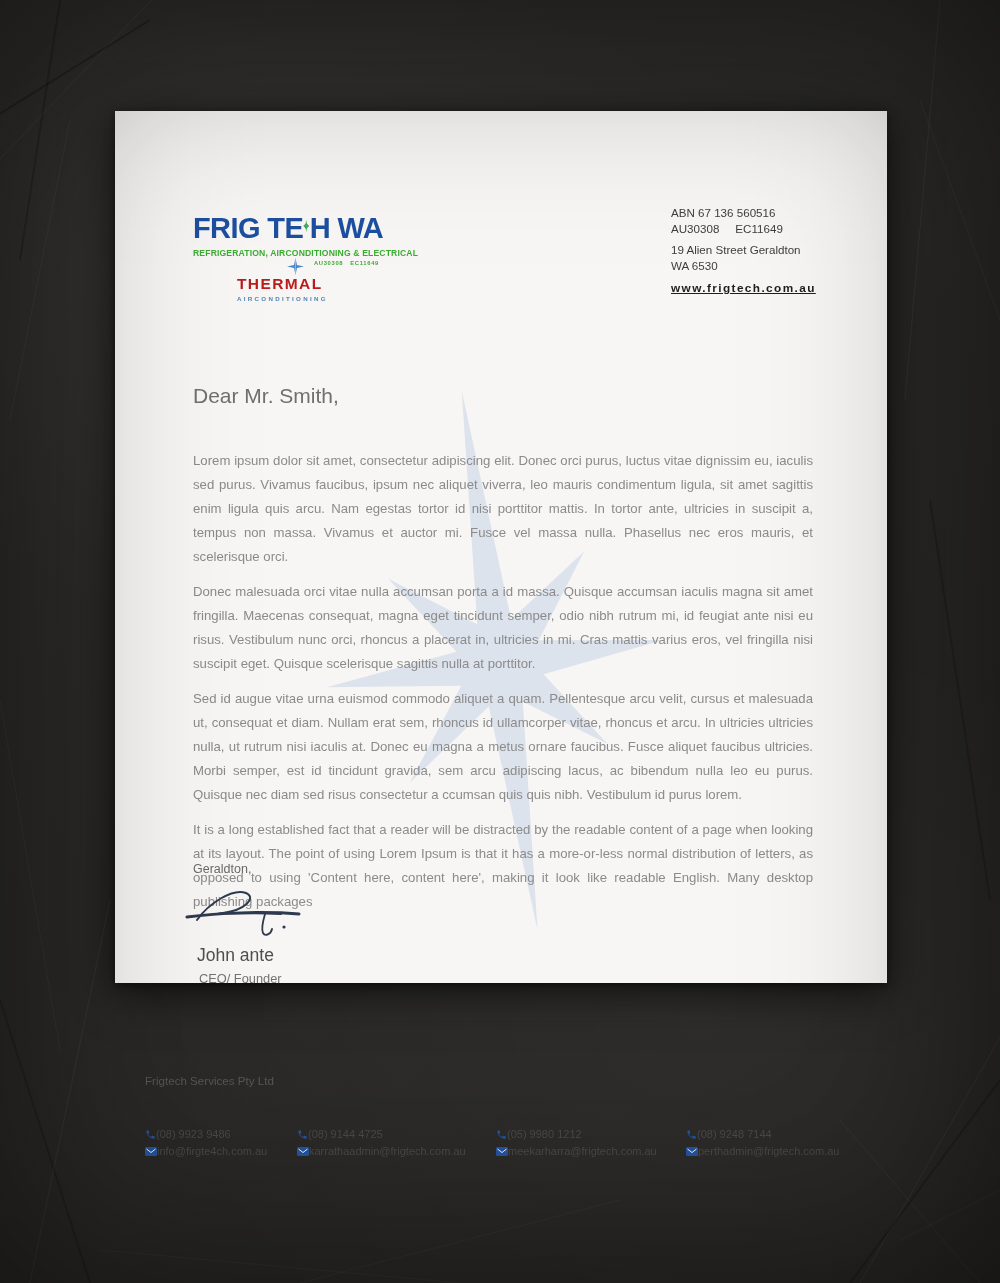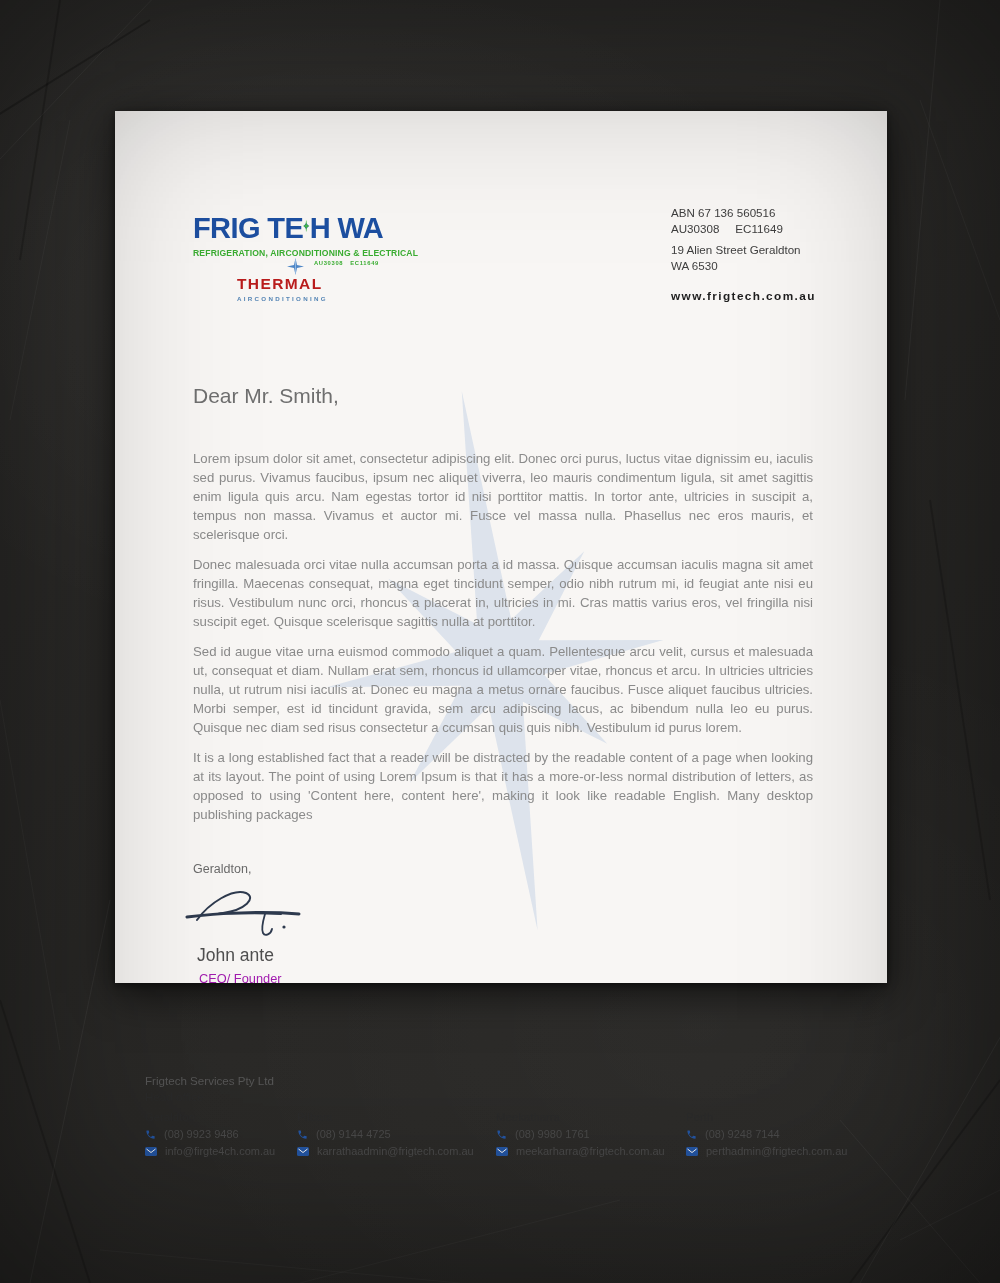--- a/index.html
+++ b/index.html
@@ -33,40 +33,40 @@
 
   .thermal{position:absolute;left:122px;top:147px;width:84px;text-align:center;}
   .thermal-star{display:block;margin-left:50px;}
   .thermal-name{font-size:15.5px;font-weight:bold;color:#b91c1c;letter-spacing:1.4px;margin-top:0px;}
   .thermal-sub{font-size:6.2px;font-weight:bold;color:#5585b5;letter-spacing:2.3px;margin-top:2px;}
 
   
   .info-block{position:absolute;left:556px;top:94px;width:210px;font-size:11.6px;color:#3e3e3e;line-height:15.5px;}
   .info-licenses{display:flex;gap:16px;}
   .info-gap{height:6px;}
-  .info-website{font-weight:bold;color:#1f1f1f;letter-spacing:1.4px;font-size:11.8px;margin-top:16px;}
+  .info-website{font-weight:bold;color:#1f1f1f;letter-spacing:1.4px;font-size:11.8px;margin-top:8px;text-decoration:underline;}
 
   
   .letter-greeting{position:absolute;left:78px;top:273px;font-size:21px;color:#6f6f6f;}
-  .letter-body{position:absolute;left:78px;top:338px;width:620px;font-size:13.2px;line-height:19px;color:#8b8b8b;text-align:justify;}
+  .letter-body{position:absolute;left:78px;top:338px;width:620px;font-size:13.2px;line-height:24px;color:#8b8b8b;text-align:justify;}
   .letter-body p{margin:0 0 11px 0;}
 
   .closing{position:absolute;left:78px;top:751px;font-size:12.5px;color:#6a6a6a;}
   .signature{position:absolute;left:68px;top:772px;}
   .signer-name{position:absolute;left:82px;top:834px;font-size:17.5px;color:#4f4f4f;}
-  .signer-title{position:absolute;left:84px;top:860px;font-size:12.8px;color:#a21caf;}
+  .signer-title{position:absolute;left:84px;top:860px;font-size:12.8px;color:#737373;}
 
   
   .footer{position:absolute;left:30px;top:963px;width:712px;font-size:11px;}
   .footer-company{color:#575757;font-size:11.6px;}
   .footer-office{font-weight:normal;color:#2b2b2b;font-size:11.6px;margin-top:3px;}
   .loc{position:absolute;top:37px;}
   .loc-0{left:0px;} .loc-1{left:152px;} .loc-2{left:351px;} .loc-3{left:541px;}
   .loc-name{font-weight:normal;color:#2b2b2b;font-size:11.4px;}
-  .loc-row{display:flex;align-items:center;gap:8px;margin-top:5px;color:#4a4a4a;white-space:nowrap;}
+  .loc-row{display:flex;align-items:center;margin-top:5px;color:#4a4a4a;white-space:nowrap;}
   .loc-row .ic{flex:0 0 auto;display:flex;align-items:center;}
 </style>
 </head>
 <body>
 
 <div class="backdrop"></div>
 <svg class="scratches" width="1000" height="1283">
   <g stroke="#ffffff" stroke-width="1">
     <line x1="-20" y1="180" x2="180" y2="-30" opacity="0.05"></line>
     <line x1="10" y1="420" x2="70" y2="120" opacity="0.04"></line>
@@ -203,21 +203,21 @@
     </div>
 
     <div class="loc loc-2">
       <div class="loc-name">Meekatharra</div>
       <div class="loc-row">
         <span class="ic">
             <svg width="11" height="11" viewBox="0 0 24 24">
               <path fill="#2456a4" d="M6.62 10.79c1.44 2.83 3.76 5.14 6.59 6.59l2.2-2.2c.27-.27.67-.36 1.02-.24 1.12.37 2.33.57 3.57.57.55 0 1 .45 1 1V20c0 .55-.45 1-1 1-9.39 0-17-7.61-17-17 0-.55.45-1 1-1h3.5c.55 0 1 .45 1 1 0 1.25.2 2.45.57 3.57.11.35.03.74-.25 1.02l-2.2 2.2z"></path>
             </svg>
           </span>
-        <span>(08) 9980 1761</span>
+        <span>(05) 9980 1212</span>
       </div>
       <div class="loc-row">
         <span class="ic">
             <svg width="12" height="9" viewBox="0 0 24 18">
               <rect width="24" height="18" rx="3" fill="#2456a4"></rect>
               <polyline points="3,4 12,11 21,4" fill="none" stroke="#f8f6f4" stroke-width="2"></polyline>
             </svg>
           </span>
         <span>meekarharra@frigtech.com.au</span>
       </div>

